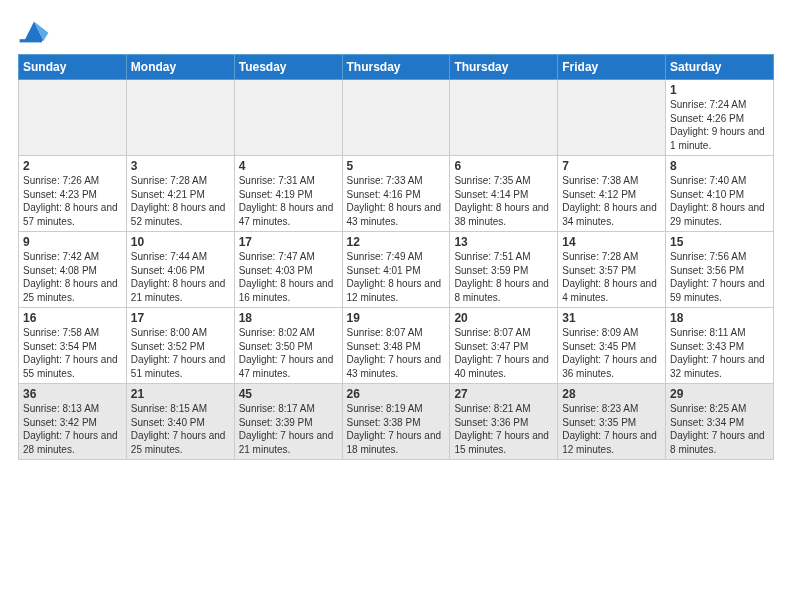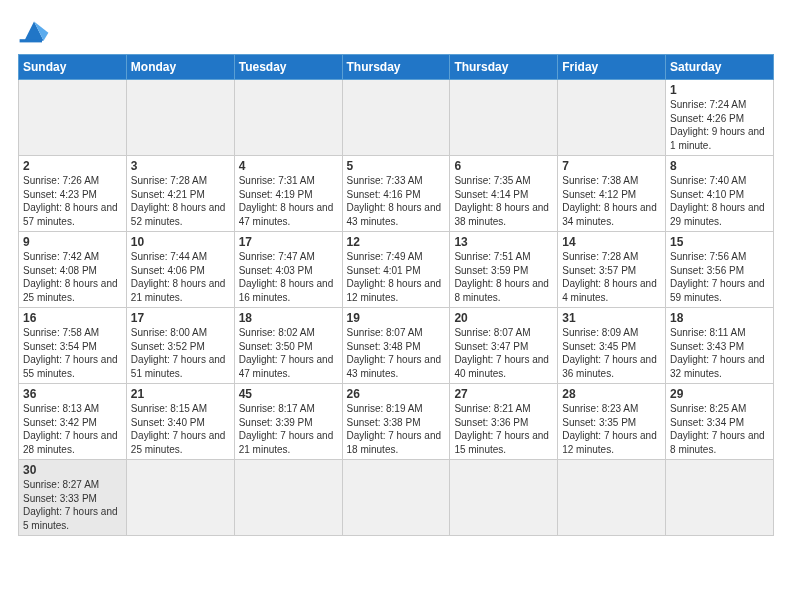--- a/index.html
+++ b/index.html
@@ -313,29 +313,15 @@
 Sunset: 3:35 PM
 Daylight: 7 hours and 12 minutes.</div>
           </td>
           <td>
             <span class="day-number">29</span>
             <div class="day-info">Sunrise: 8:25 AM
 Sunset: 3:34 PM
 Daylight: 7 hours and 8 minutes.</div>
           </td>
         </tr>
-        <tr>
-          <td>
-            <span class="day-number">30</span>
-            <div class="day-info">Sunrise: 8:27 AM
-Sunset: 3:33 PM
-Daylight: 7 hours and 5 minutes.</div>
-          </td>
-          <td class="empty-cell"></td>
-          <td class="empty-cell"></td>
-          <td class="empty-cell"></td>
-          <td class="empty-cell"></td>
-          <td class="empty-cell"></td>
-          <td class="empty-cell"></td>
-        </tr>
       </tbody>
   </table>
 </div>
 
 </body></html>

